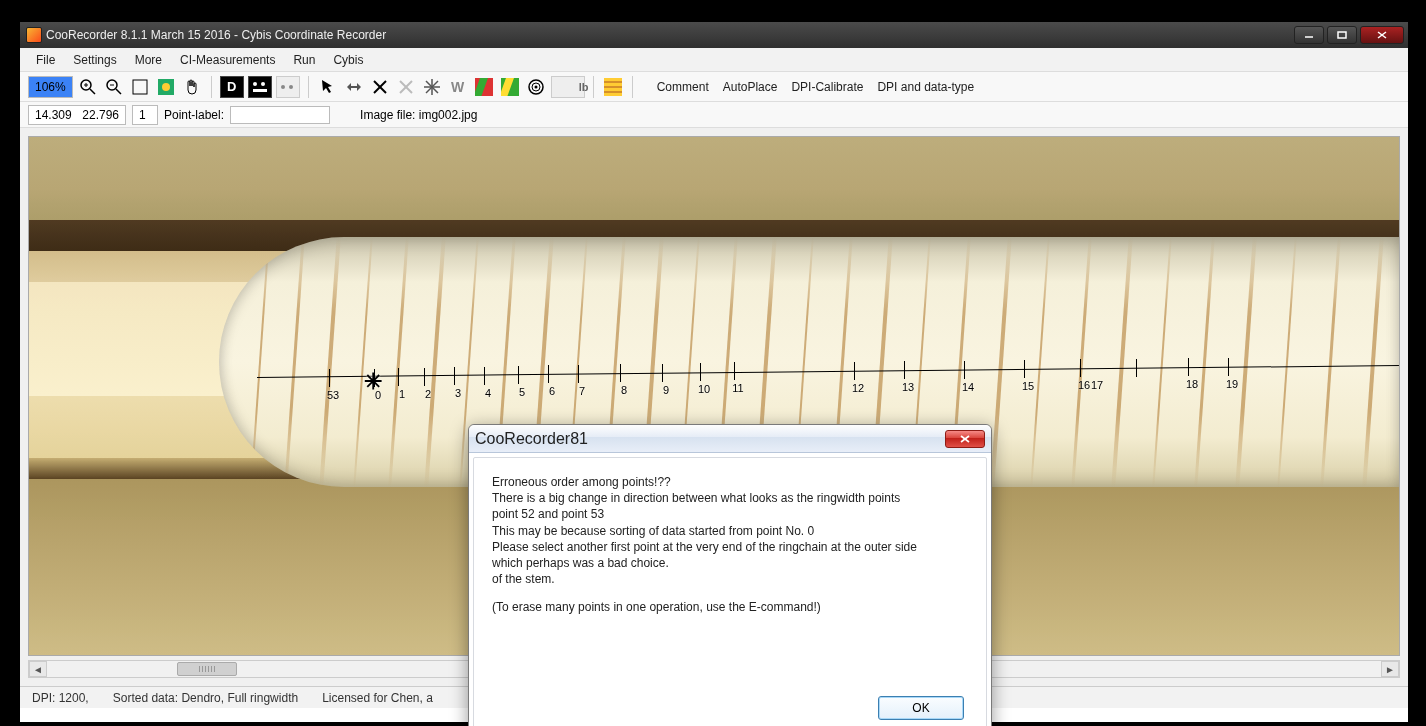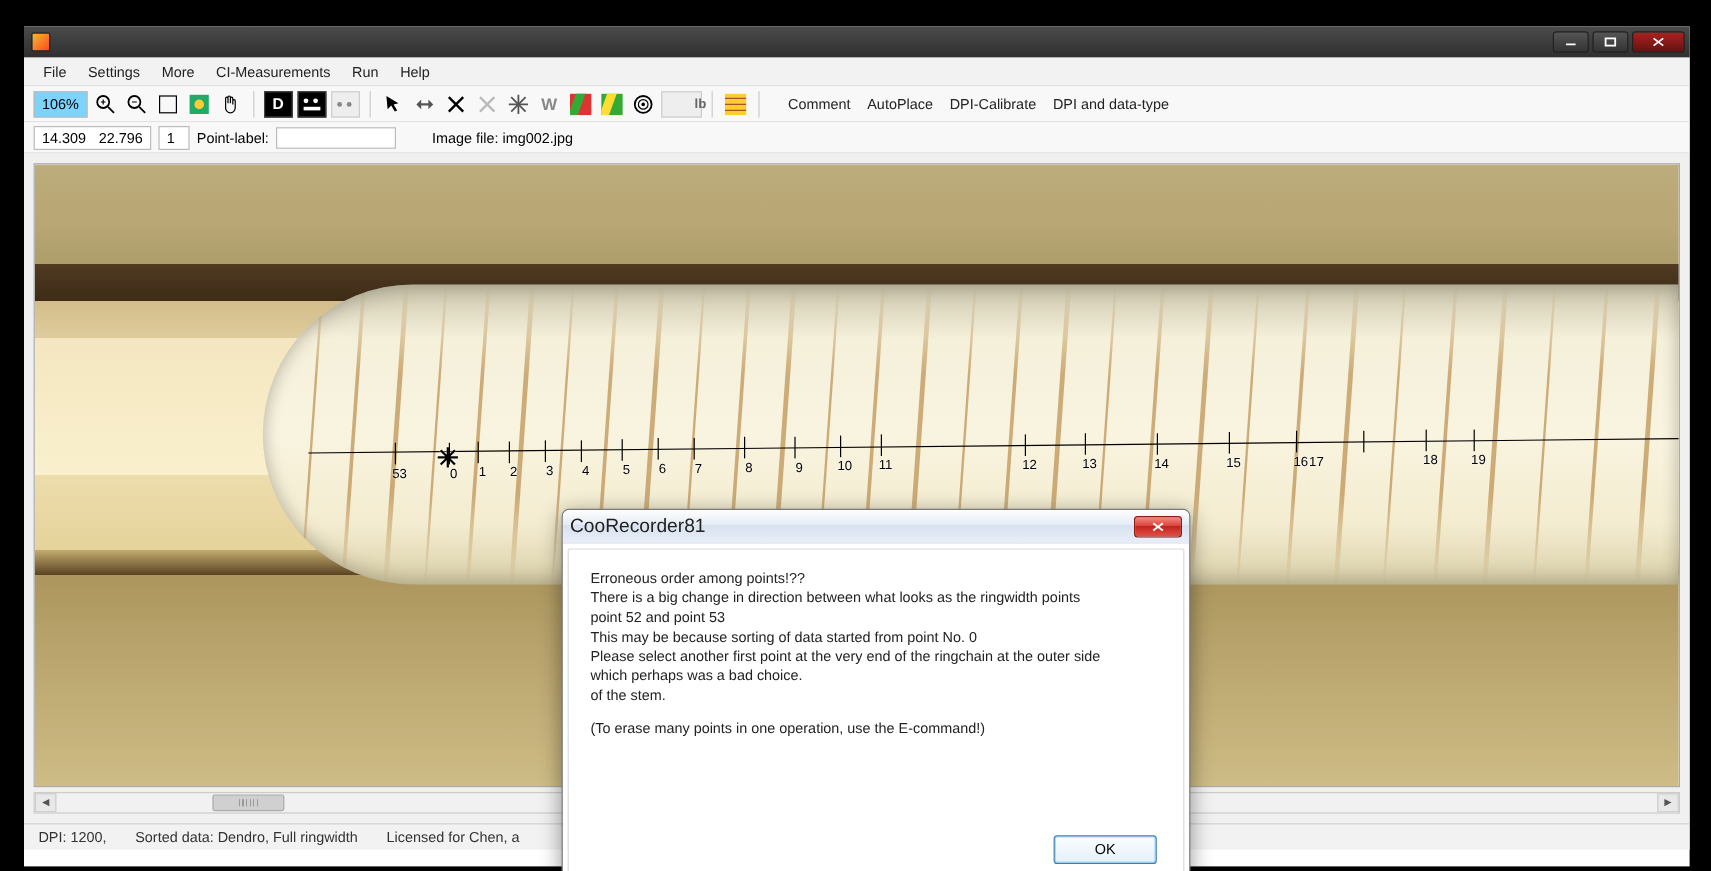--- a/index.html
+++ b/index.html
@@ -49,21 +49,21 @@
     display:flex; align-items:center; padding-left:16px; gap:18px;
     color:#222;
   }
 
   
   .toolbar1 {
     height: 30px; background:#f8f8f8; border-bottom:1px solid #ddd;
     display:flex; align-items:center; padding-left:8px; gap:4px;
   }
   .tb-box {
-    height:22px; border:1px solid #bbb; background:#7dd3fc;
+    height:22px; border:1px solid #bbb; background:#3b82f6;
     display:flex; align-items:center; justify-content:center;
     padding:0 6px; font-size:12px;
   }
   .tb-btn {
     width:22px; height:22px; border:1px solid transparent;
     display:flex; align-items:center; justify-content:center;
     background:transparent;
   }
   .sep { width:1px; height:22px; background:#ccc; margin:0 4px; }
 
@@ -222,20 +222,21 @@
   
   svg { display:block; }
 </style>
 </head>
 <body>
 
 <div class="outer">
 
   <div class="titlebar">
     <div class="app-icon"></div>
+    <span class="title-text">CooRecorder 8.1.1 March 15 2016 - Cybis Coordinate Recorder</span>
     <div class="spacer"></div>
     <div class="winbtns">
       <div class="winbtn">
         <svg width="12" height="10">
             <line x1="2" y1="7" x2="10" y2="7"></line>
           </svg>
       </div>
       <div class="winbtn">
         <svg width="12" height="10">
             <rect x="2" y="2" width="8" height="6"></rect>
@@ -249,21 +250,21 @@
       </div>
     </div>
   </div>
 
   <div class="menubar">
     <span>File</span>
     <span>Settings</span>
     <span>More</span>
     <span>CI-Measurements</span>
     <span>Run</span>
-    <span>Help</span>
+    <span>Cybis</span>
   </div>
 
   <div class="toolbar1">
     <div class="tb-box">106%</div>
     <div class="tb-btn">
       <svg class="ic" viewBox="0 0 18 18">
           <circle cx="7" cy="7" r="5" fill="none" stroke="#000" stroke-width="1.5"></circle>
           <line x1="11" y1="11" x2="16" y2="16" stroke="#000" stroke-width="1.5"></line>
           <line x1="5" y1="7" x2="9" y2="7" stroke="#000"></line>
           <line x1="7" y1="5" x2="7" y2="9" stroke="#000"></line>

